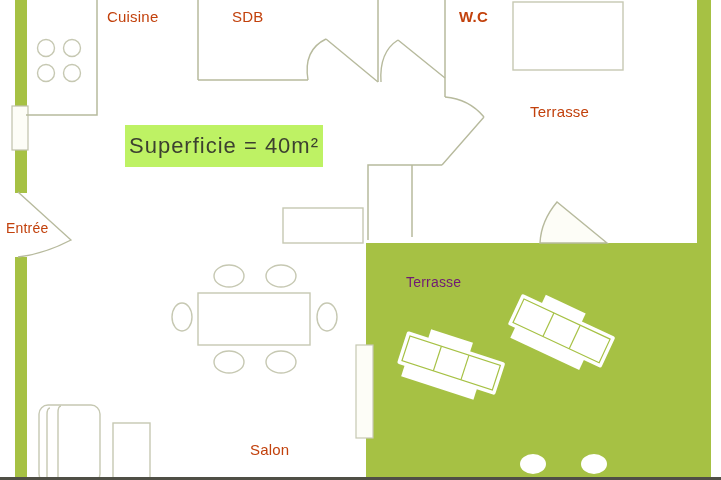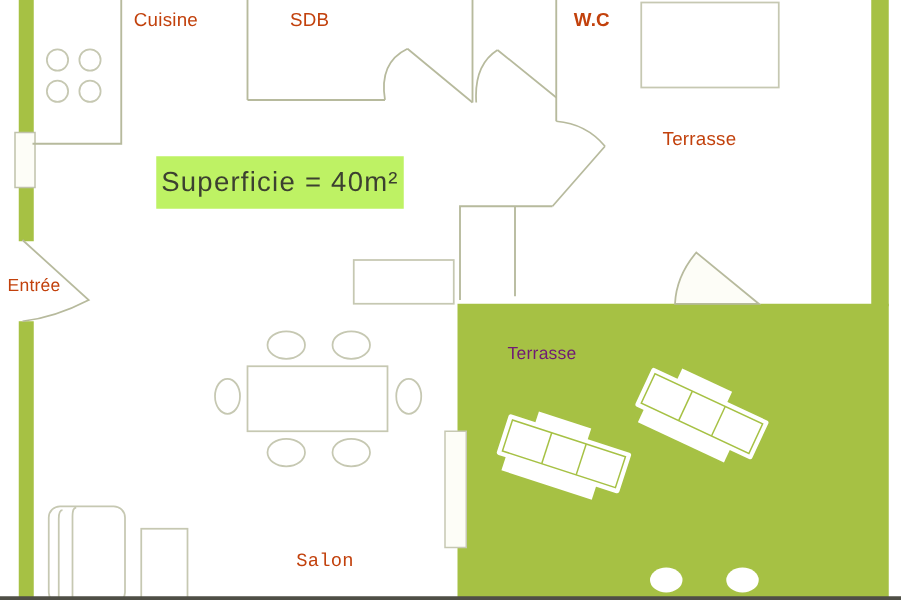--- a/index.html
+++ b/index.html
@@ -113,18 +113,18 @@
     </g>
 
     <rect x="0" y="477" width="721" height="3" fill="#4f4f46"></rect>
   </svg>
 
   <div class="room-label" style="left:107px;top:9px;">Cuisine</div>
   <div class="room-label" style="left:232px;top:9px;">SDB</div>
   <div class="room-label" style="left:459px;top:9px;font-weight:bold;">W.C</div>
   <div class="room-label" style="left:530px;top:104px;">Terrasse</div>
   <div class="room-label" style="left:6px;top:221px;font-size:14px;">Entrée</div>
-  <div class="room-label" style="left:237px;top:442px;font-family:Liberation Mono, monospace;">Salon</div>
+  <div class="room-label" style="left:250px;top:442px;">Salon</div>
   <div class="room-label" style="left:406px;top:275px;font-size:14px;color:#701a75;">Terrasse</div>
 
   <div id="area-badge">Superficie = 40m²</div>
 
 </div>
 
 </body></html>

